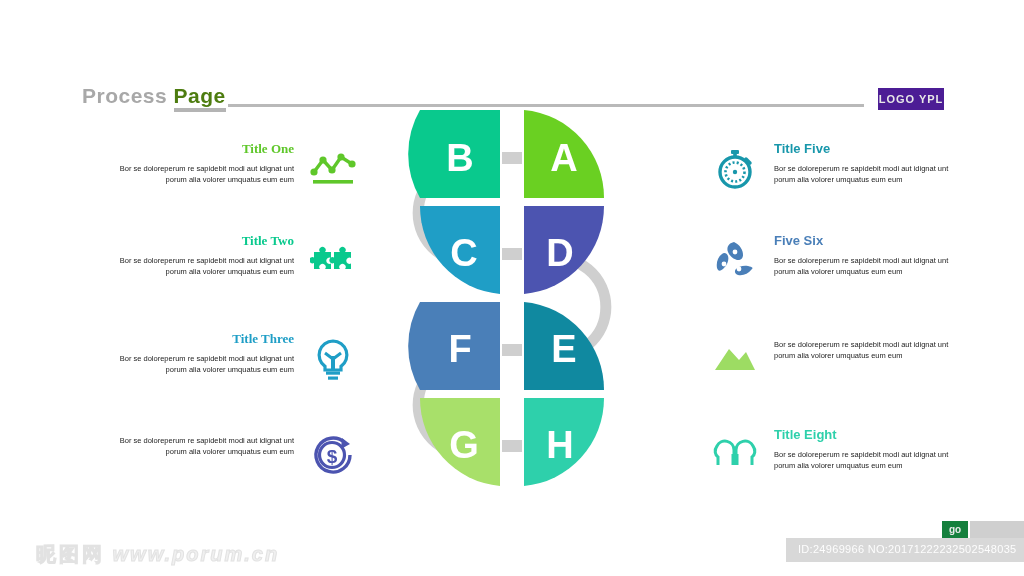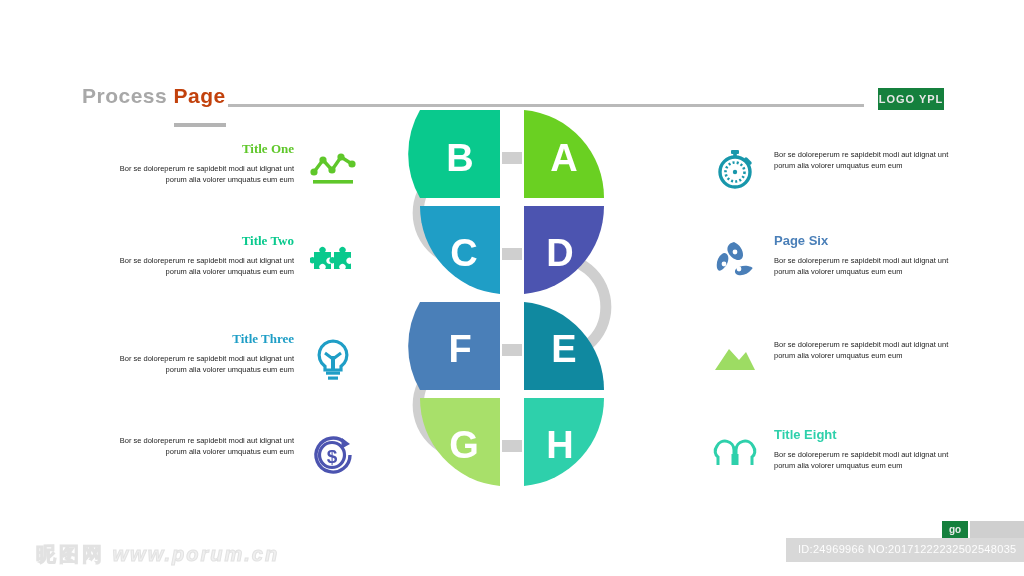--- a/index.html
+++ b/index.html
@@ -11,27 +11,27 @@
   }
   .slide{position:absolute;inset:0;background:#fff;}
 
   
   .header{position:absolute;left:0;top:40px;width:1024px;height:40px;}
   .title{
     position:absolute;left:82px;top:44px;
     font-size:21px;font-weight:bold;color:#a8a8a8;letter-spacing:.5px;
     white-space:nowrap;
   }
-  .title .em{color:#c2410c;border-bottom:4px solid #b4b4b4;padding-bottom:16px;}
+  .title .em{color:#4d7c0f;border-bottom:4px solid #b4b4b4;padding-bottom:1px;}
   .title-rule{
     position:absolute;left:228px;top:64px;width:636px;height:3px;background:#b9b9b9;
   }
   .logo-box{
     position:absolute;left:878px;top:48px;width:66px;height:22px;
-    background:#15803d;color:#e8e8e8;
+    background:#4c1d95;color:#e8e8e8;
     font-size:11px;letter-spacing:1px;font-weight:bold;
     display:flex;align-items:center;justify-content:center;
   }
 
   
   .item{position:absolute;width:250px;height:72px;}
   .item .ttl{font-size:13px;font-weight:bold;line-height:14px;white-space:nowrap;}
   .item .body{
     font-size:7.5px;line-height:10.5px;color:#1e1e1e;font-weight:normal;
   }
@@ -159,39 +159,40 @@
       <svg viewBox="0 0 46 46" width="46" height="46">
         <circle cx="23" cy="26" r="15" fill="none" stroke="#1897ab" stroke-width="3.4"></circle>
         <circle cx="23" cy="26" r="9.5" fill="none" stroke="#1897ab" stroke-width="2.6" stroke-dasharray="2 2.2"></circle>
         <circle cx="23" cy="26" r="2.2" fill="#1897ab"></circle>
         <rect x="19" y="4" width="8" height="4" rx="1" fill="#1897ab"></rect>
         <rect x="21.2" y="7" width="3.6" height="4.5" fill="#1897ab"></rect>
         <path d="M34 13l4 4" stroke="#1897ab" stroke-width="3.4" stroke-linecap="round"></path>
       </svg>
     </div>
     <div class="txtwrap">
+      <div class="ttl" style="color:#1897ab">Title Five</div>
       <div class="body" style="margin-top:8px">Bor se doloreperum re sapidebit modi aut idignat unt porum alia volorer umquatus eum eum</div>
     </div>
   </div>
 
   <div class="item right-item" style="top:234px">
     <div class="icon">
       <svg viewBox="0 0 46 46" width="46" height="46">
         <g fill="#4a7fb8">
           <path d="M22 4c6 3 9 8 9 13 0 3-2 5-5 5s-8-3-10-8 1-9 6-10z"></path>
           <path d="M5 30c-1-6 1-11 5-14 2-2 5-1 6 2s0 8-4 12-6 3-7 0z"></path>
           <path d="M40 31c-4 5-9 7-14 6-3-1-4-4-2-6s7-4 12-3 5 2 4 3z"></path>
         </g>
         <circle cx="23" cy="14" r="2.4" fill="#ffffff"></circle>
         <circle cx="12" cy="26" r="2.4" fill="#ffffff"></circle>
         <circle cx="27" cy="31" r="2.4" fill="#ffffff"></circle>
       </svg>
     </div>
     <div class="txtwrap">
-      <div class="ttl" style="color:#4a7fb8">Page Six</div>
+      <div class="ttl" style="color:#4a7fb8">Five Six</div>
       <div class="body" style="margin-top:8px">Bor se doloreperum re sapidebit modi aut idignat unt porum alia volorer umquatus eum eum</div>
     </div>
   </div>
 
   <div class="item right-item" style="top:332px">
     <div class="icon">
       <svg viewBox="0 0 46 46" width="46" height="46">
         <path d="M3 34L17 13l10 11 7-8 9 18z" fill="#9ddc63"></path>
       </svg>
     </div>

